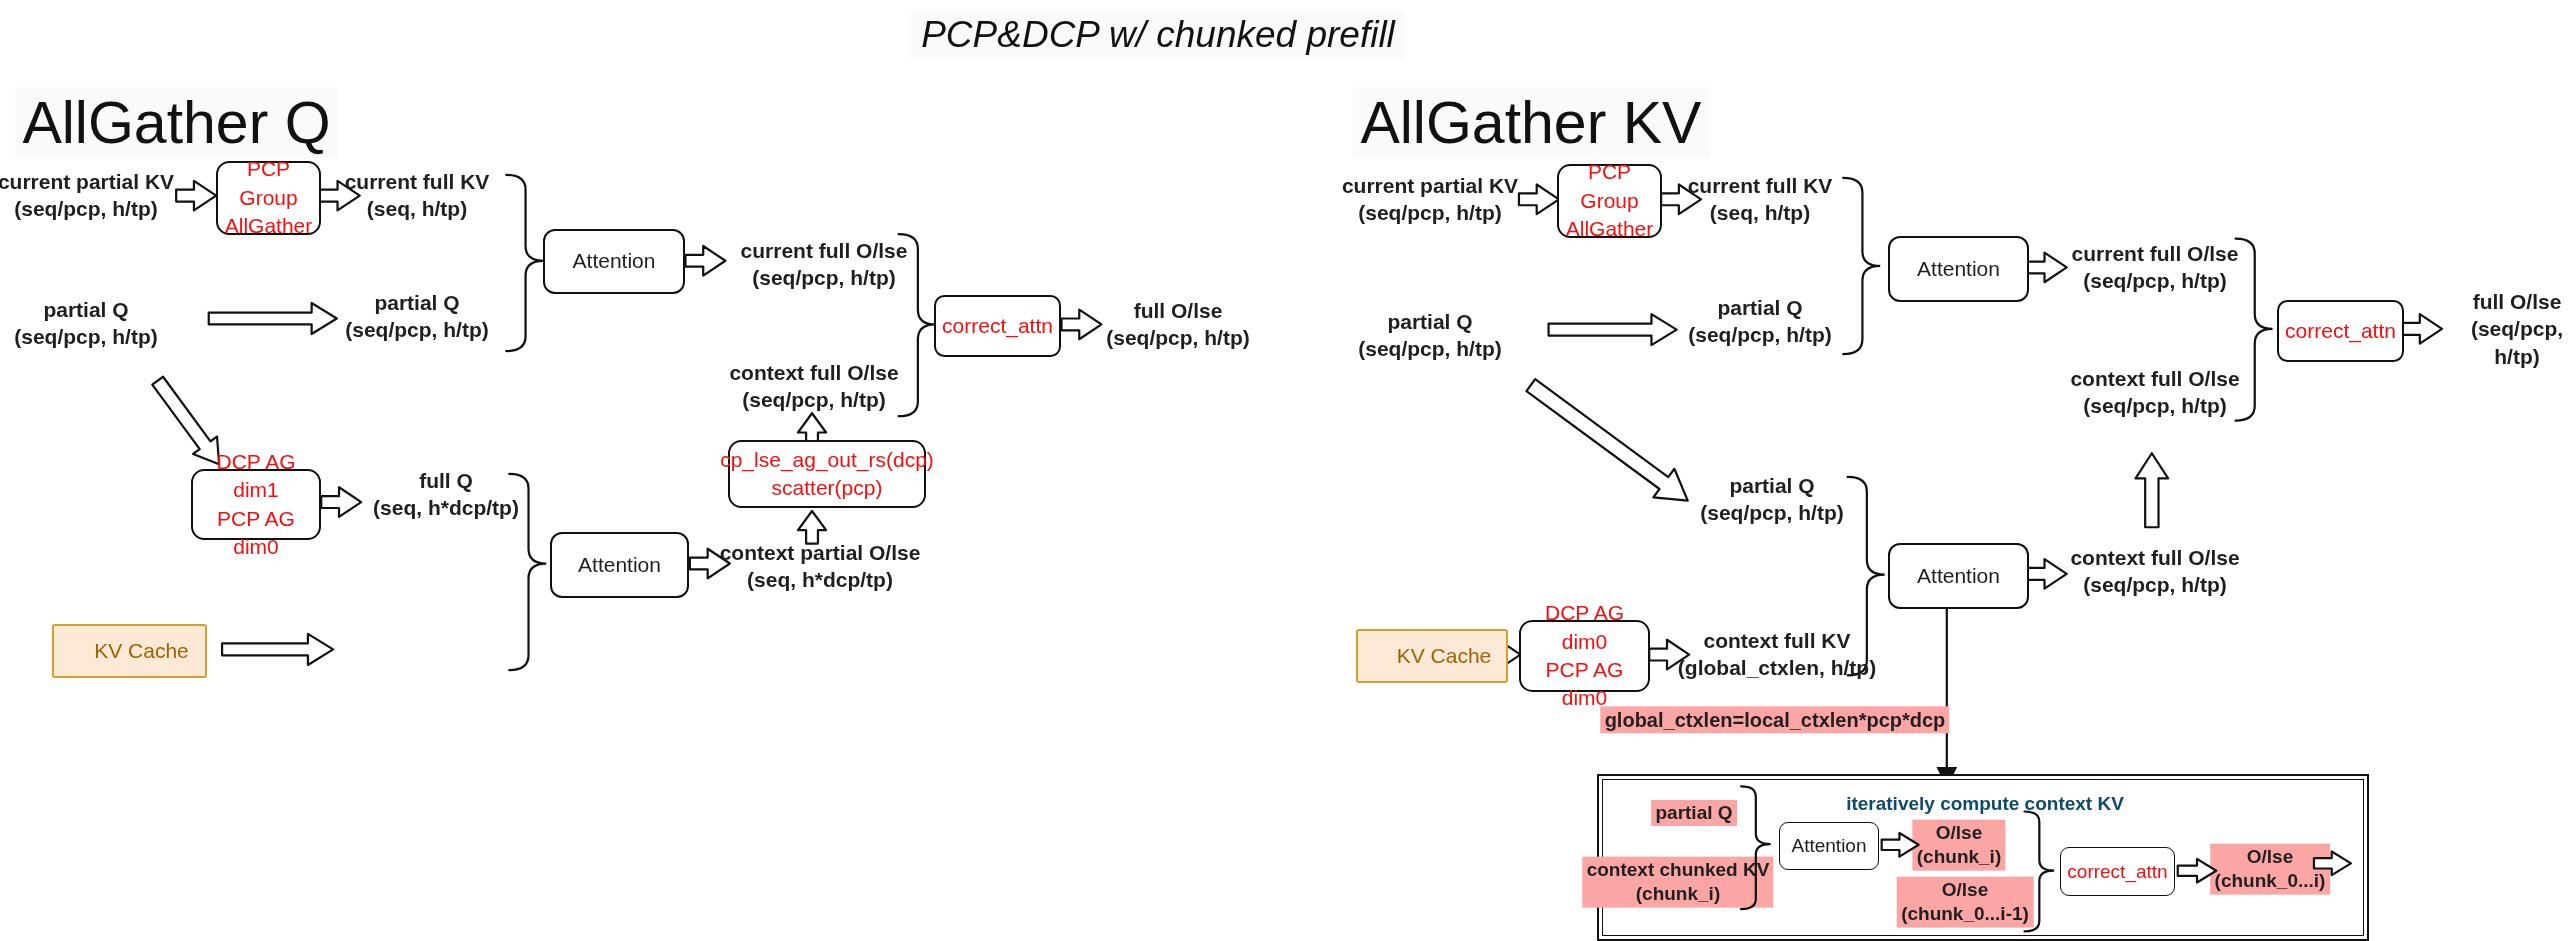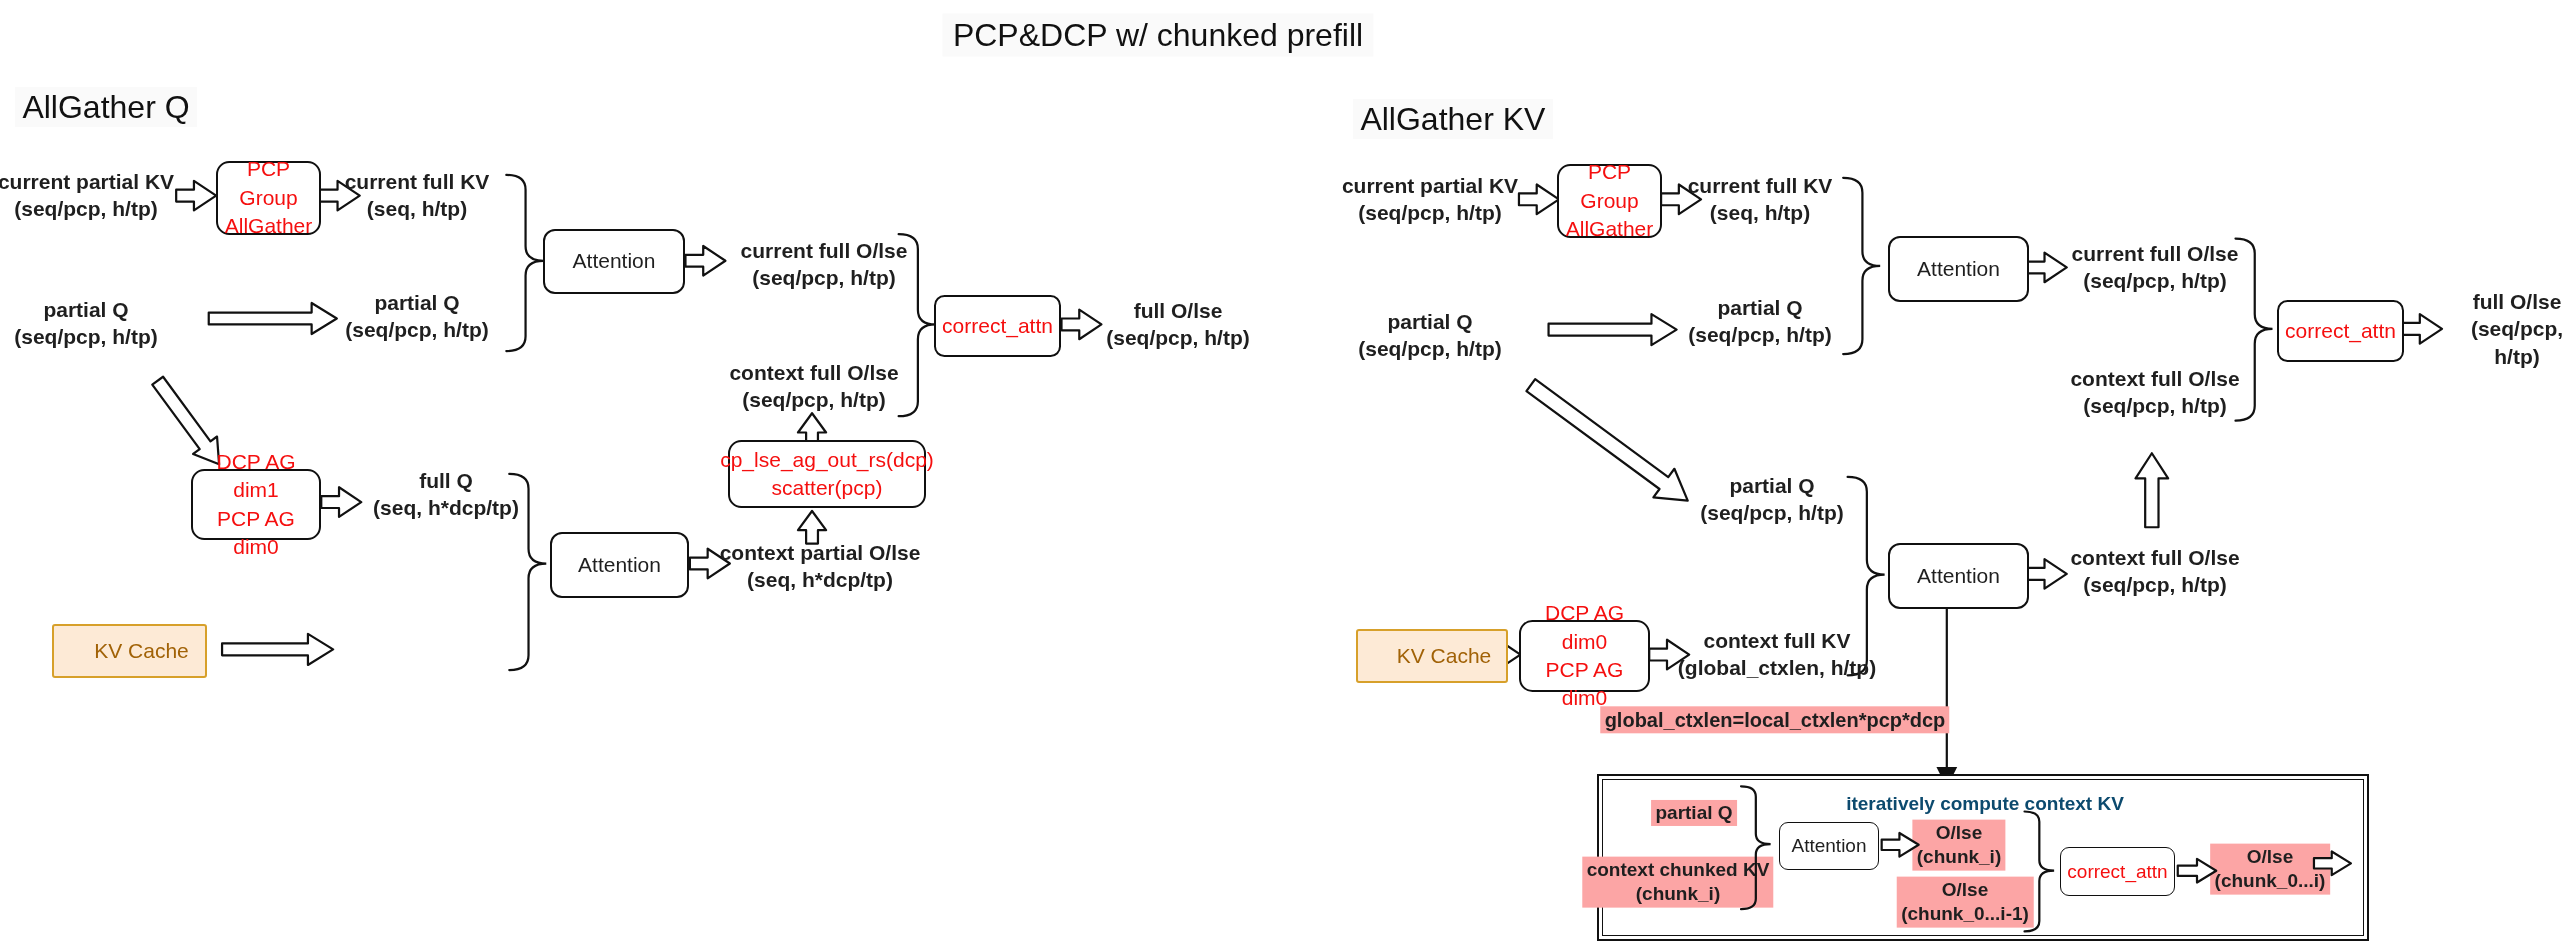--- a/index.html
+++ b/index.html
@@ -1,20 +1,20 @@
 <!DOCTYPE html>
 <html style="font-size:12px"><head>
 <meta charset="utf-8">
 <style>
   html,body{margin:0;padding:0;background:#fff;}
   #stage{position:relative;width:2576px;height:942px;background:#ffffff;overflow:hidden;
          font-family:"Liberation Sans", sans-serif;color:#1f1f1f;}
-  .title{position:absolute;transform:translate(-50%,-50%);font-size:32px;color:#111;
-         background:#fafafa;padding:3px 10.4px;white-space:nowrap;}
-  .heading{position:absolute;font-size:32px;color:#111;background:#fafafa;padding:1.5px 7.4px;white-space:nowrap;}
+  .title{position:absolute;transform:translate(-50%,-50%);font-size:37px;color:#111;
+         background:#fafafa;padding:3px 10.4px;white-space:nowrap;font-style:italic;}
+  .heading{position:absolute;font-size:59px;color:#111;background:#fafafa;padding:1.5px 7.4px;white-space:nowrap;}
   .lbl{position:absolute;transform:translate(-50%,-50%);font-size:21px;line-height:1.3;
        text-align:center;white-space:pre-line;font-weight:bold;}
   .lbl.small{font-size:19px;}
   .tint{background:#fca5a5;padding:0.7px 4.4px;}
   .box{position:absolute;display:flex;align-items:center;justify-content:center;
        border:2.2px solid #101010;border-radius:13.3px;background:#fff;font-size:21px;
        text-align:center;white-space:pre-line;line-height:1.35;}
   .box.small{font-size:19px;border-radius:9px;border-width:1.9px;}
   .red{color:#f50f0f;}
   .blue{color:#0c4a6e;}
@@ -65,21 +65,21 @@
     <path class="block" d="M3245.0 452.0L3269.0 452.0L3269.0 464.0L3299.0 444.0L3269.0 424.0L3269.0 436.0L3245.0 436.0Z"></path>
     <path class="block" d="M2062.1 528.1L2241.9 660.3L2233.6 671.6L2280.0 676.0L2262.0 633.0L2253.7 644.2L2073.9 511.9Z"></path>
     <path class="block" d="M2738.0 783.0L2762.0 783.0L2762.0 795.0L2792.0 775.0L2762.0 755.0L2762.0 767.0L2738.0 767.0Z"></path>
     <path class="block" d="M2916.0 712.0L2916.0 646.0L2929.0 646.0L2907.0 612.0L2885.0 646.0L2898.0 646.0L2898.0 712.0Z"></path>
     <path class="block" d="M2002.0 892.0L2024.0 892.0L2024.0 904.0L2054.0 884.0L2024.0 864.0L2024.0 876.0L2002.0 876.0Z"></path>
     <path class="block" d="M2228.0 892.0L2252.0 892.0L2252.0 904.0L2282.0 884.0L2252.0 864.0L2252.0 876.0L2228.0 876.0Z"></path>
   </svg>
 
   <div class="title" style="left:1158px;top:35px">PCP&amp;DCP w/ chunked prefill</div>
   <div class="heading" style="left:15px;top:87px">AllGather Q</div>
-  <div class="heading" style="left:1353px;top:99px">AllGather KV</div>
+  <div class="heading" style="left:1353px;top:87px">AllGather KV</div>
 
   <div class="lbl" style="left:86px;top:195px">current partial KV
 (seq/pcp, h/tp)</div>
   <div class="box red" style="left:216px;top:161px;width:101px;height:70px">PCP Group
 AllGather</div>
   <div class="lbl" style="left:417px;top:195px">current full KV
 (seq, h/tp)</div>
   <div class="lbl" style="left:86px;top:323px">partial Q
 (seq/pcp, h/tp)</div>
   <div class="lbl" style="left:417px;top:316px">partial Q

